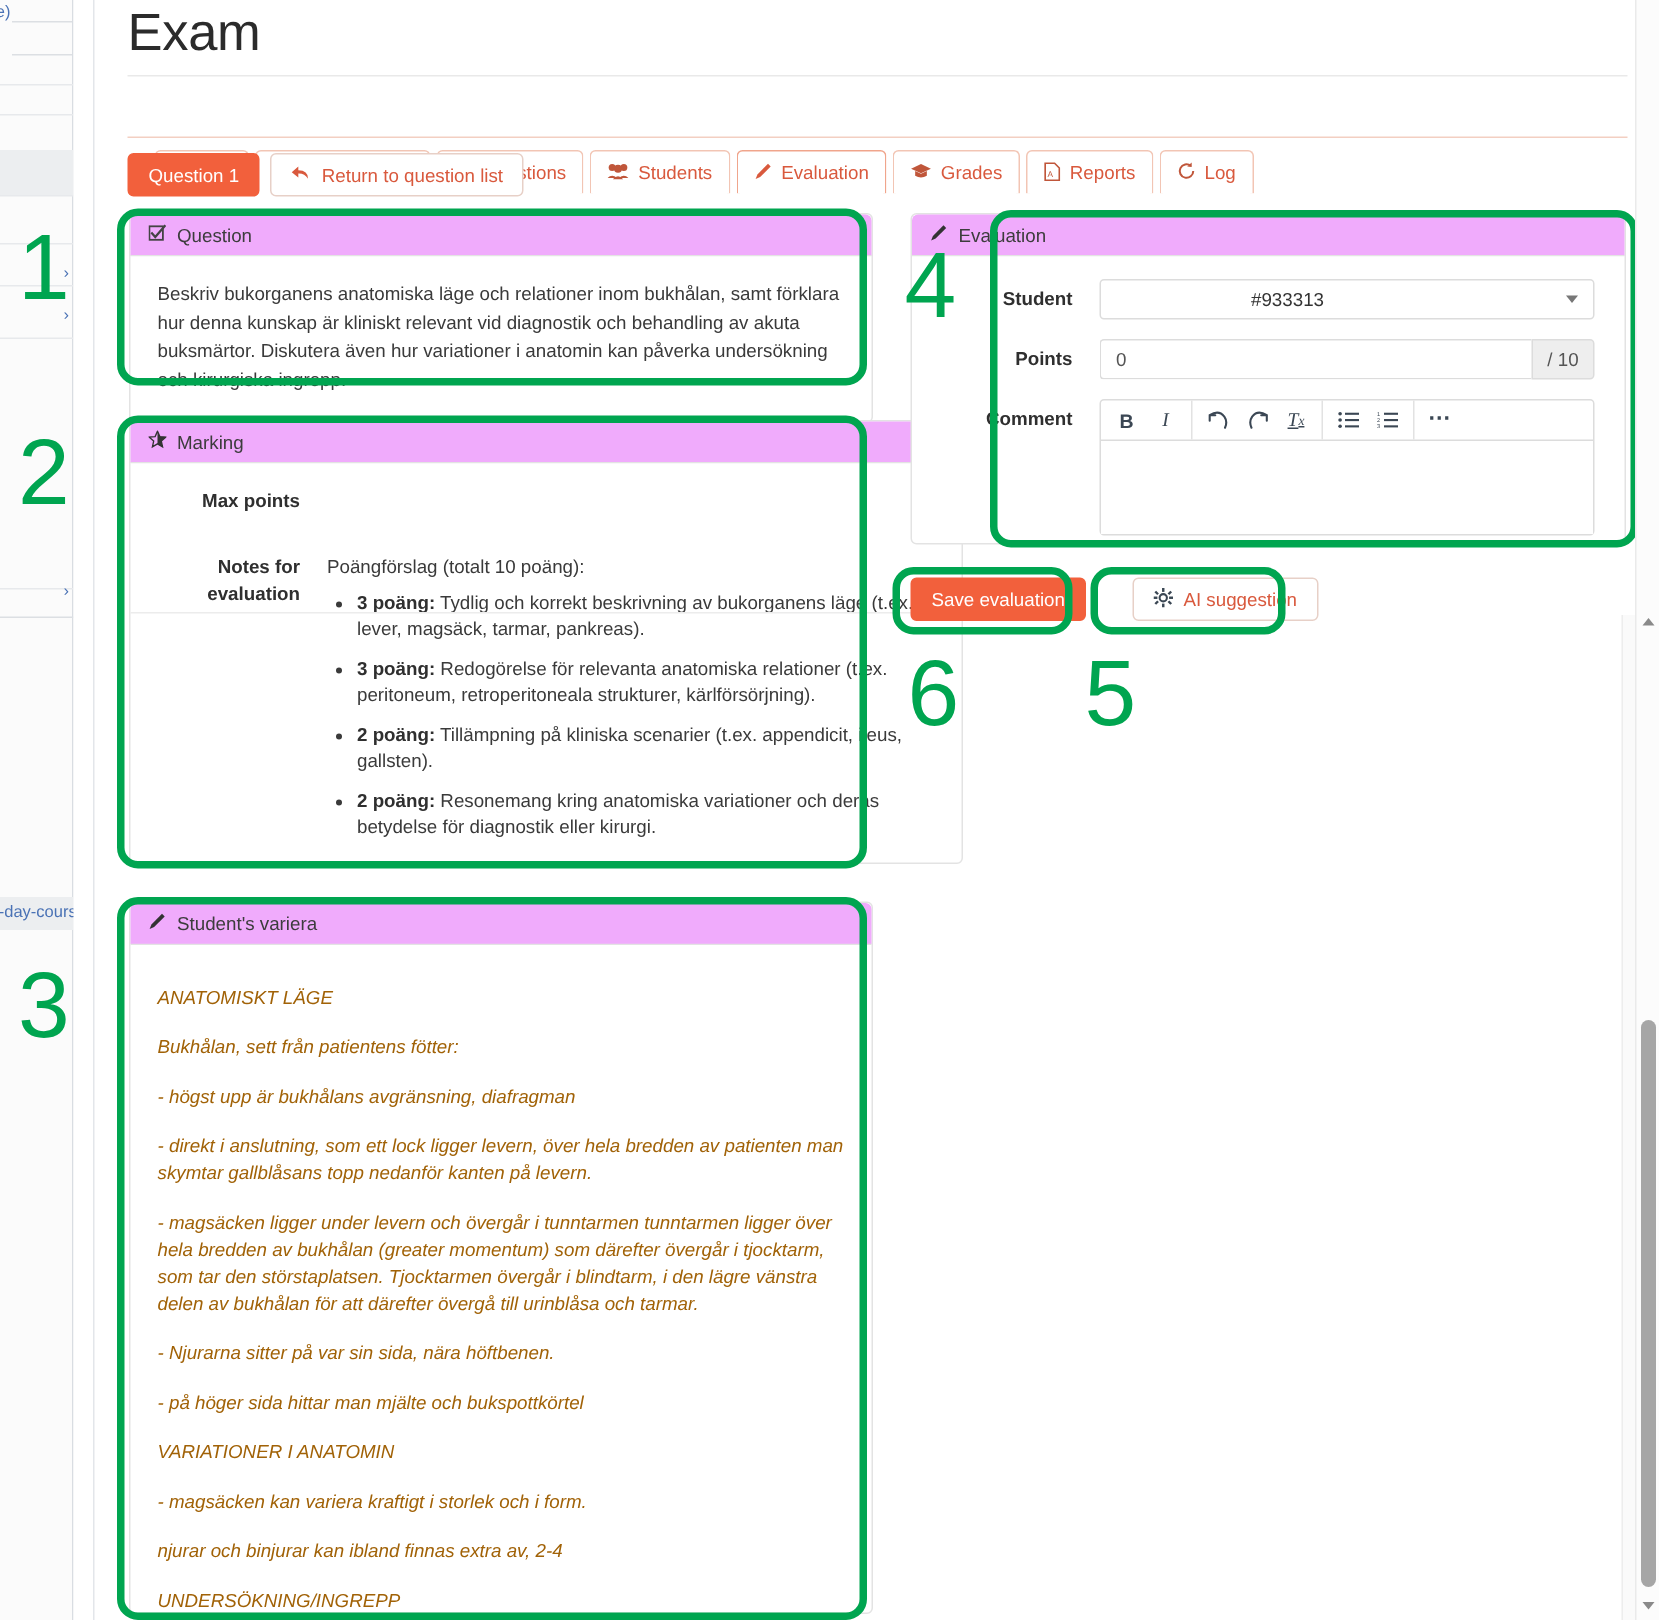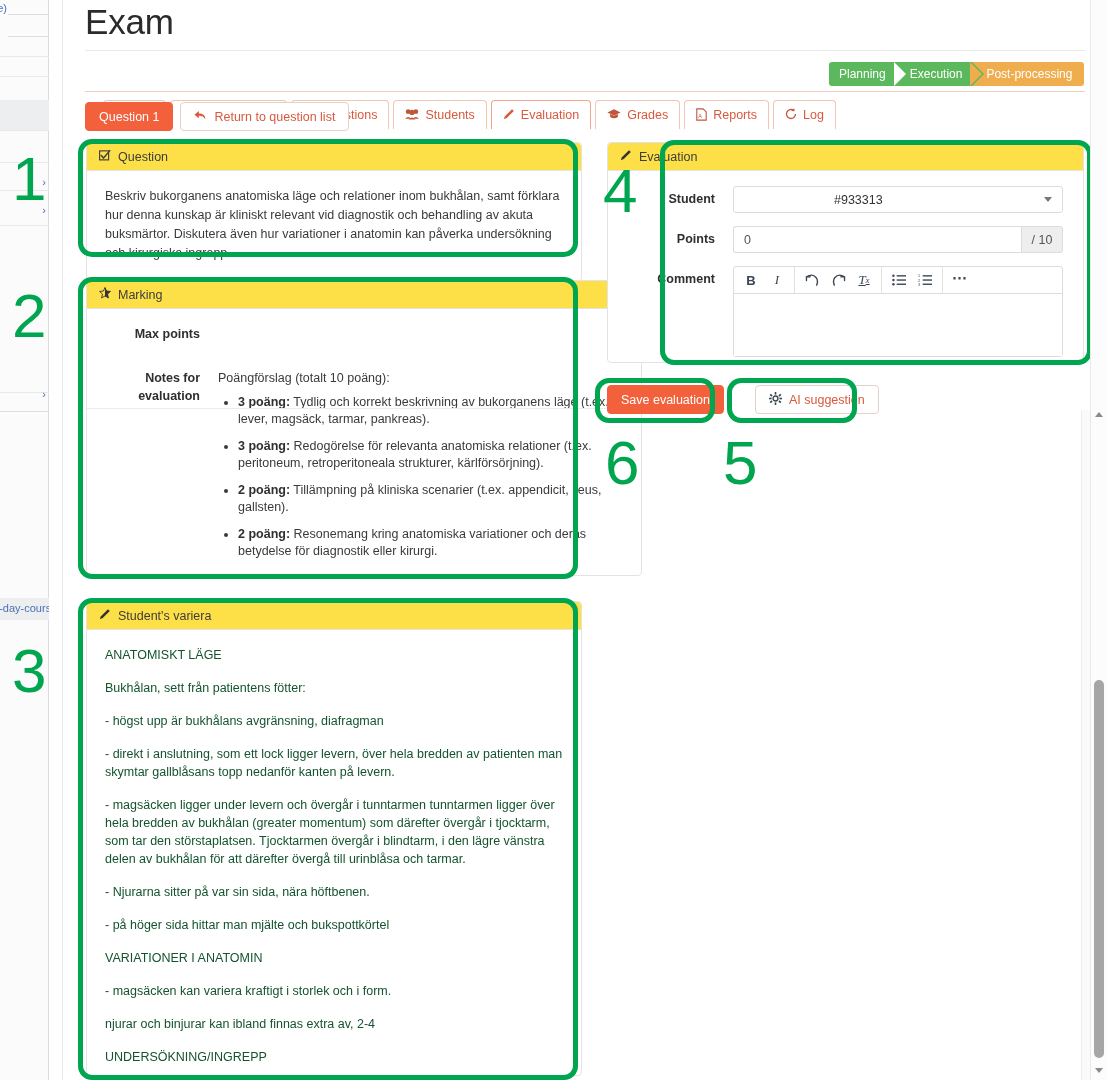--- a/index.html
+++ b/index.html
@@ -85,42 +85,42 @@
   }
   .btn-primary { background: #f2603c; color: #fff; border: 1px solid #f2603c; margin-right: 7px; }
   .btn-outline { background: #fff; color: #d9593d; border: 1px solid #e7d0c7; }
 
   
   .panel {
     position: absolute; background: #ffffff;
     border: 1px solid #e3e3e3; border-radius: 4px;
   }
   .panel-head {
-    height: 28px; background: #fde047; border-bottom: 1px solid #e3e3e3;
+    height: 28px; background: #f0abfc; border-bottom: 1px solid #e3e3e3;
     display: flex; align-items: center; padding: 0 12px; gap: 7px;
     font-size: 12.5px; color: #3c3c3c; border-radius: 4px 4px 0 0;
   }
   .panel-body { padding: 14px 16px; }
 
   .qtext { font-size: 12.5px; line-height: 19px; color: #3a3a3a; }
 
   
   .mrow { display: flex; margin-bottom: 4px; }
   .mlabel {
     width: 115px; text-align: right; font-weight: bold; font-size: 12.5px;
     color: #2f2f2f; padding-right: 18px; line-height: 18px;
   }
   .mval { flex: 1; font-size: 12.5px; line-height: 18px; color: #3a3a3a; }
   .notes-intro { margin-bottom: 7px; }
   ul.notes { margin: 0; padding-left: 20px; }
   ul.notes li { margin-bottom: 10px; line-height: 17px; font-size: 12.5px; }
   ul.notes li b { font-weight: bold; color: #2f2f2f; }
 
   
-  .sr p { margin: 2px 0 15px 0; font-size: 12.5px; line-height: 18px; color: #14532d; }
+  .sr p { margin: 12px 0 15px 0; font-size: 12.5px; line-height: 18px; color: #a16207; font-style: italic; }
 
   
   .frow { display: flex; align-items: flex-start; margin-bottom: 13px; }
   .flabel {
     width: 105px; text-align: right; padding-right: 18px; padding-top: 6px;
     font-weight: bold; font-size: 12.5px; color: #2f2f2f;
   }
   .fctl { flex: 1; }
   .select {
     height: 27px; border: 1px solid #dcdcdc; border-radius: 3px; background: #fff;
@@ -284,35 +284,20 @@
           <svg width="12" height="12" viewBox="0 0 16 16">
               <path d="M14 8 a6 6 0 1 1 -2.2-4.6" fill="none" stroke="#c0563a" stroke-width="1.8"></path>
               <path d="M12.6 0.4 L12.6 4.4 L8.6 4.0 Z" fill="#c0563a"></path>
             </svg>
         </span>
         <span>Log</span>
       </div>
     </div>
     <div class="tab-underline"></div>
 
-    <div class="progress">
-      <div class="pill" style="background:#5cb85c;">
-        <span>Planning</span>
-        <span class="arrow" style="border-left:12px solid #5cb85c;"></span>
-        <span class="notch"></span>
-      </div>
-      <div class="pill" style="background:#5cb85c;">
-        <span>Execution</span>
-        <span class="arrow" style="border-left:12px solid #5cb85c;"></span>
-        <span class="notch" style="border-left-color:#f0ad4e;"></span>
-      </div>
-      <div class="pill" style="background:#f0ad4e;">
-        <span>Post-processing</span>
-      </div>
-    </div>
 
     <div class="btnrow">
       <div class="btn btn-primary">
         <span>Question 1</span>
       </div>
       <div class="btn btn-outline">
         <span>
           <svg width="13" height="11" viewBox="0 0 16 13">
               <path d="M6 1 L6 4 Q14 4 14 11 Q11 6.5 6 6.8 L6 10 L0.6 5.6 Z" fill="#d9593d"></path>
             </svg>

